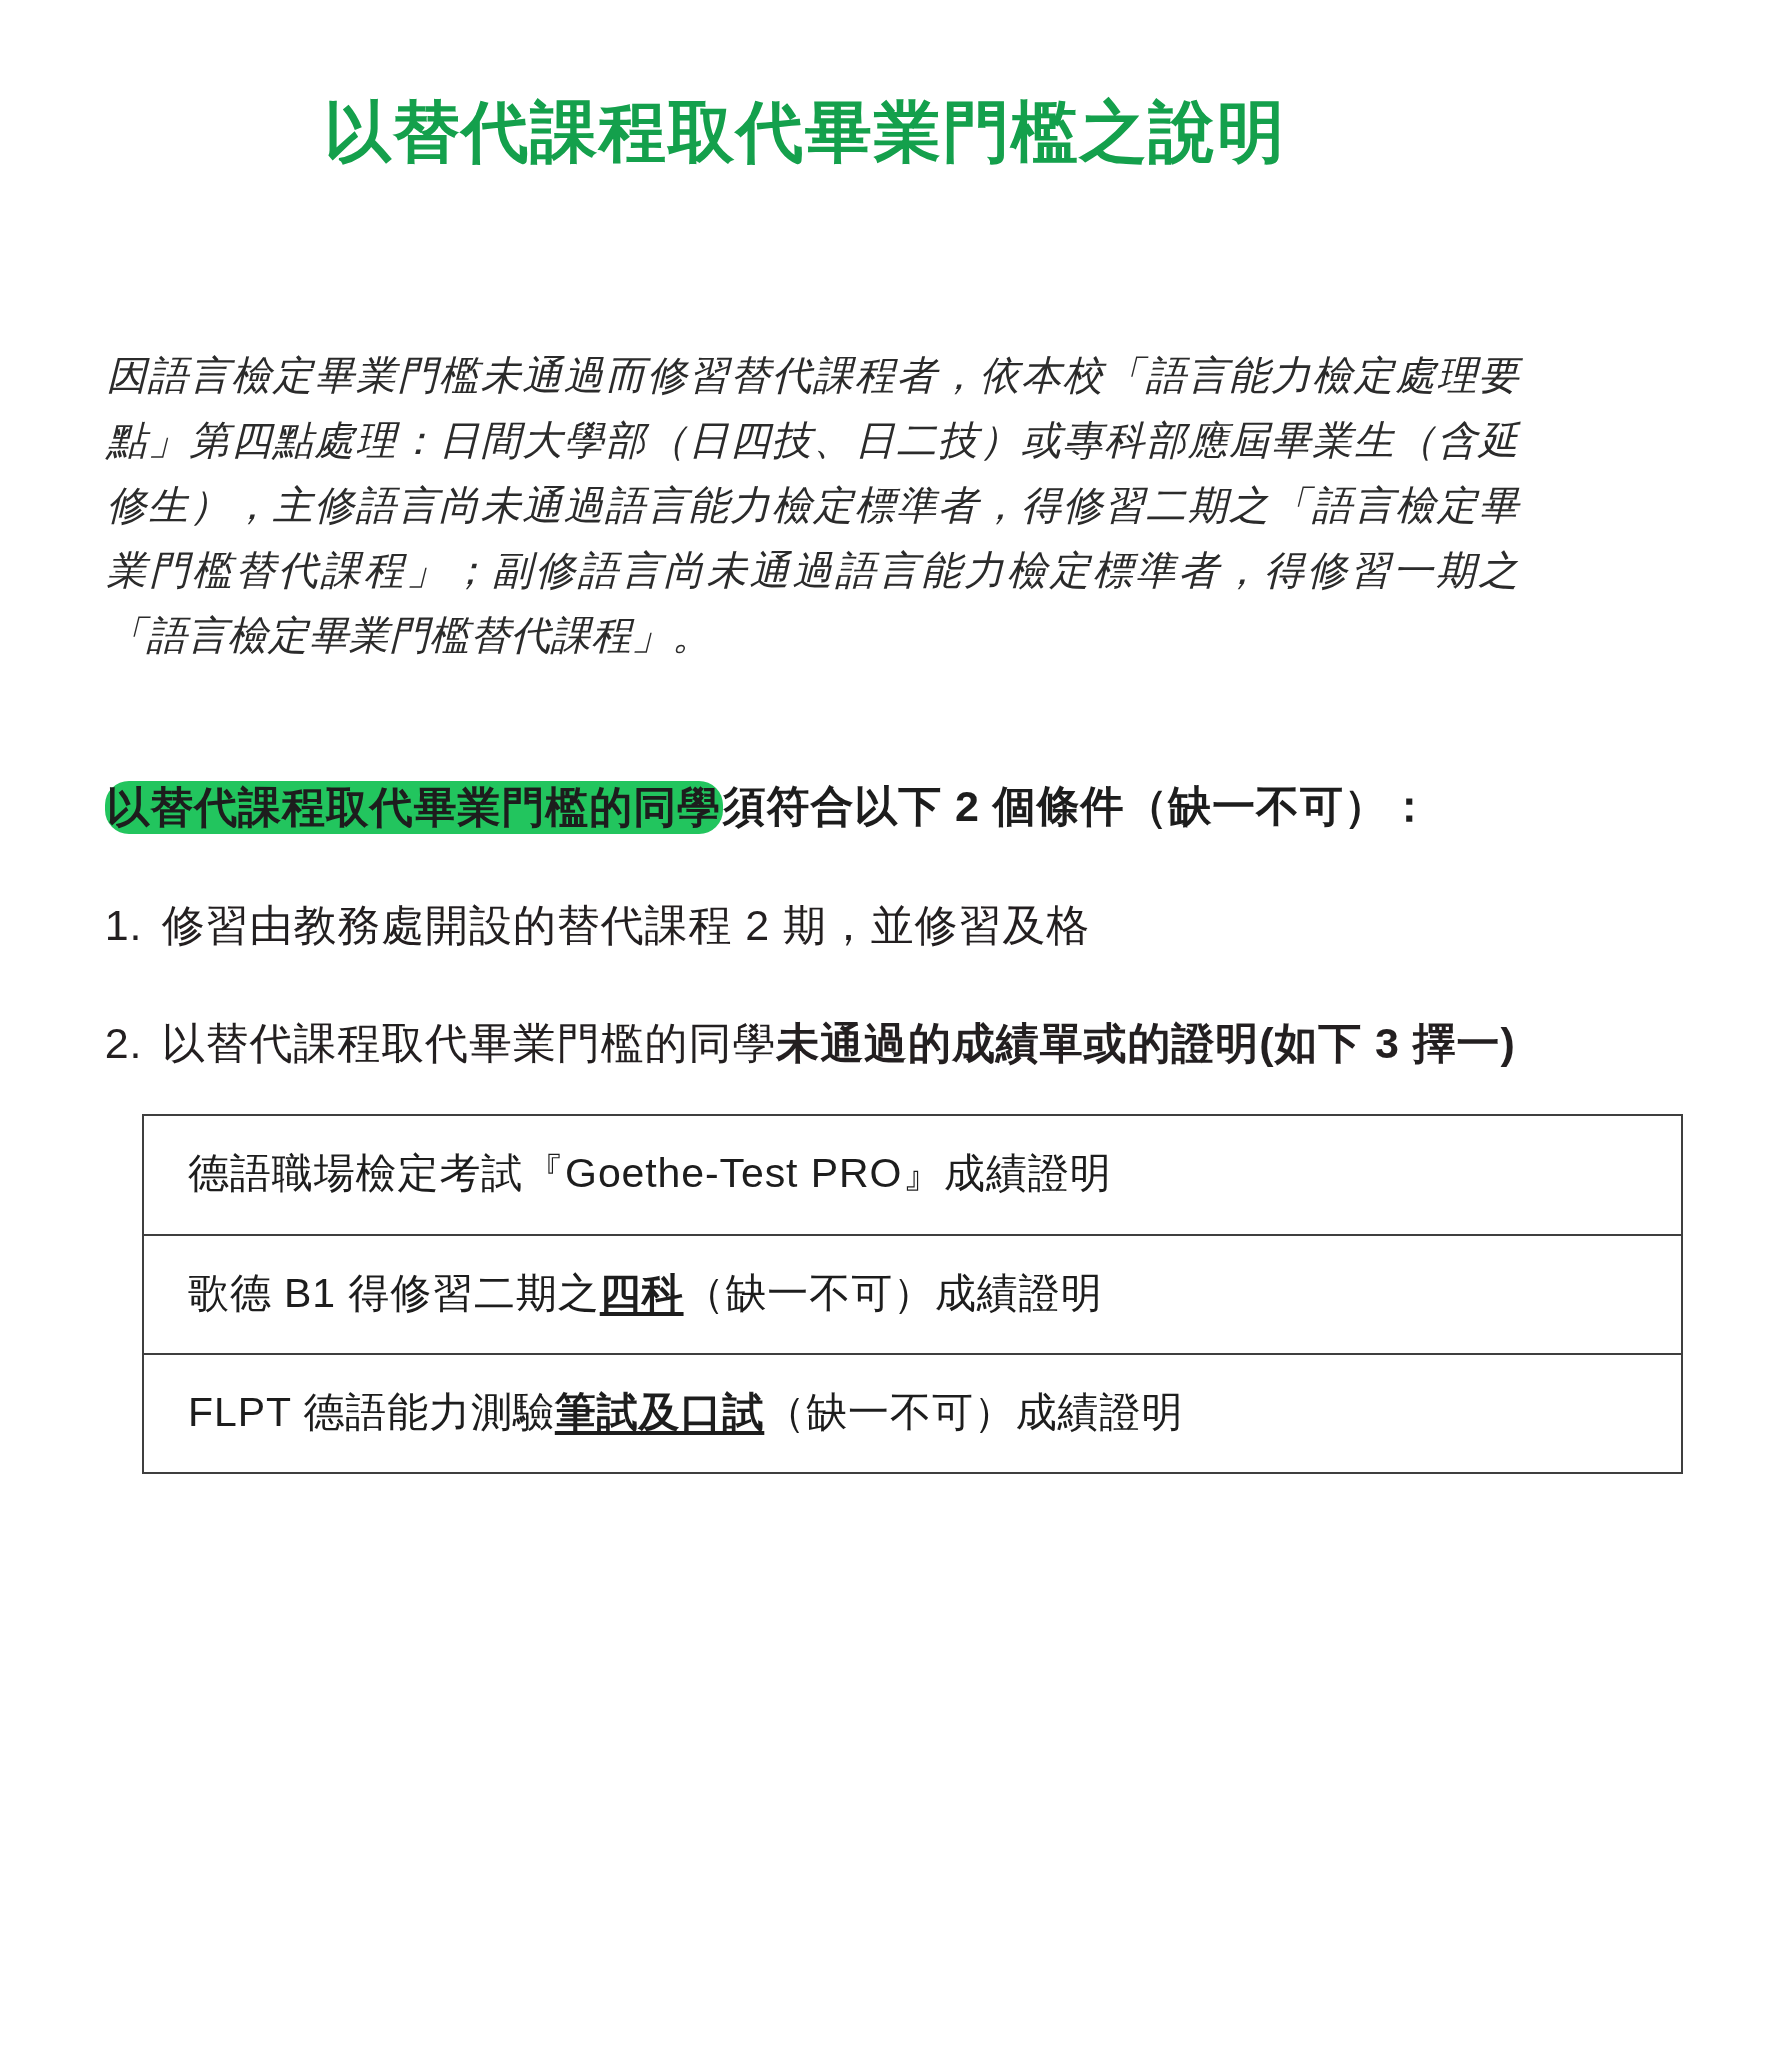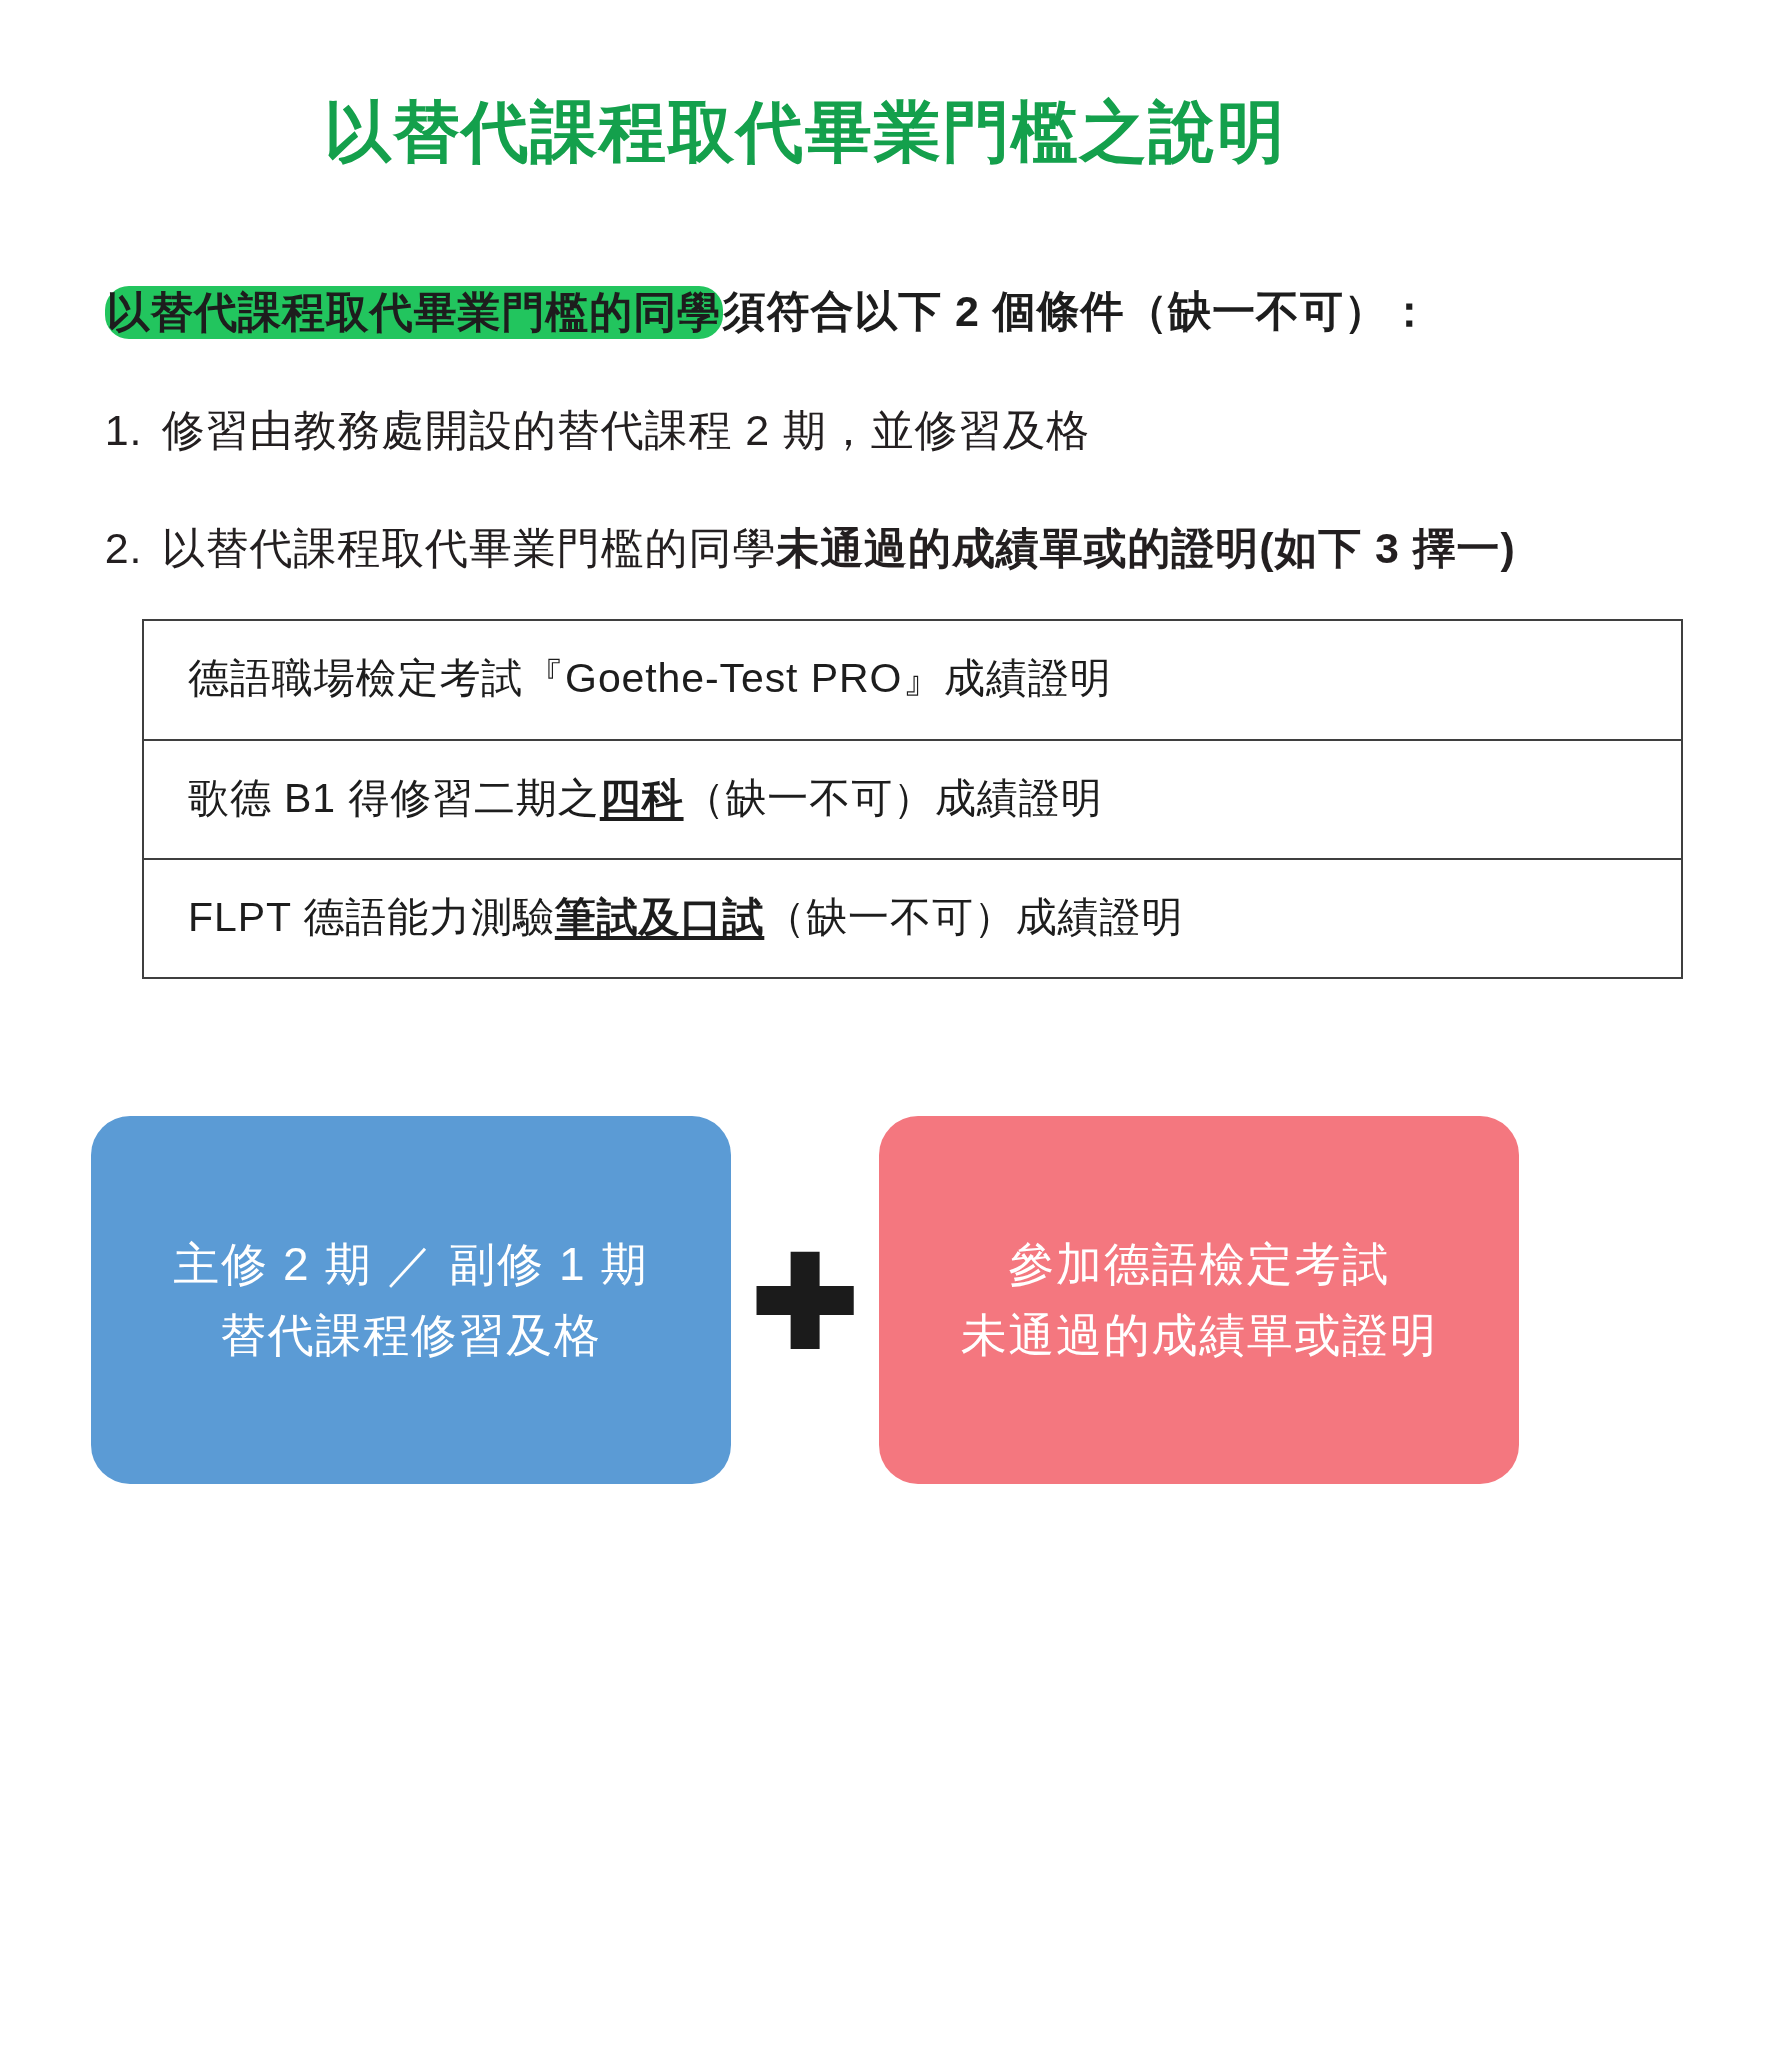--- a/index.html
+++ b/index.html
@@ -147,20 +147,21 @@
     margin-top: 5.1px;
   }
 </style>
 </head>
 <body>
 
 <div class="page">
 
   <h1 class="doc-title">以替代課程取代畢業門檻之說明</h1>
 
+  <p class="intro">因語言檢定畢業門檻未通過而修習替代課程者，依本校「語言能力檢定處理要點」第四點處理：日間大學部（日四技、日二技）或專科部應屆畢業生（含延修生），主修語言尚未通過語言能力檢定標準者，得修習二期之「語言檢定畢業門檻替代課程」；副修語言尚未通過語言能力檢定標準者，得修習一期之「語言檢定畢業門檻替代課程」。</p>
 
   <div class="cond-heading">
     <span class="hl">以替代課程取代畢業門檻的同學</span><span class="rest">須符合以下 2 個條件（缺一不可）：</span>
   </div>
 
   <div class="numbered">
 
     <div class="num-item">
       <div class="num-marker">1.</div>
       <div class="num-text">
@@ -190,30 +191,15 @@
         </td>
       </tr>
       <tr>
         <td>
           <span>FLPT 德語能力測驗</span><u>筆試及口試</u><span>（缺一不可）成績證明</span>
         </td>
       </tr>
     </tbody>
   </table>
 
-  <div class="callout-row">
-
-    <div class="callout blue">
-      <div>主修 2 期 ／ 副修 1 期</div>
-      <div>替代課程修習及格</div>
-    </div>
-
-    <div class="plus">✚</div>
-
-    <div class="callout red">
-      <div>參加德語檢定考試</div>
-      <div>未通過的成績單或證明</div>
-    </div>
-
-  </div>
 
 </div>
 
 
 </body></html>

